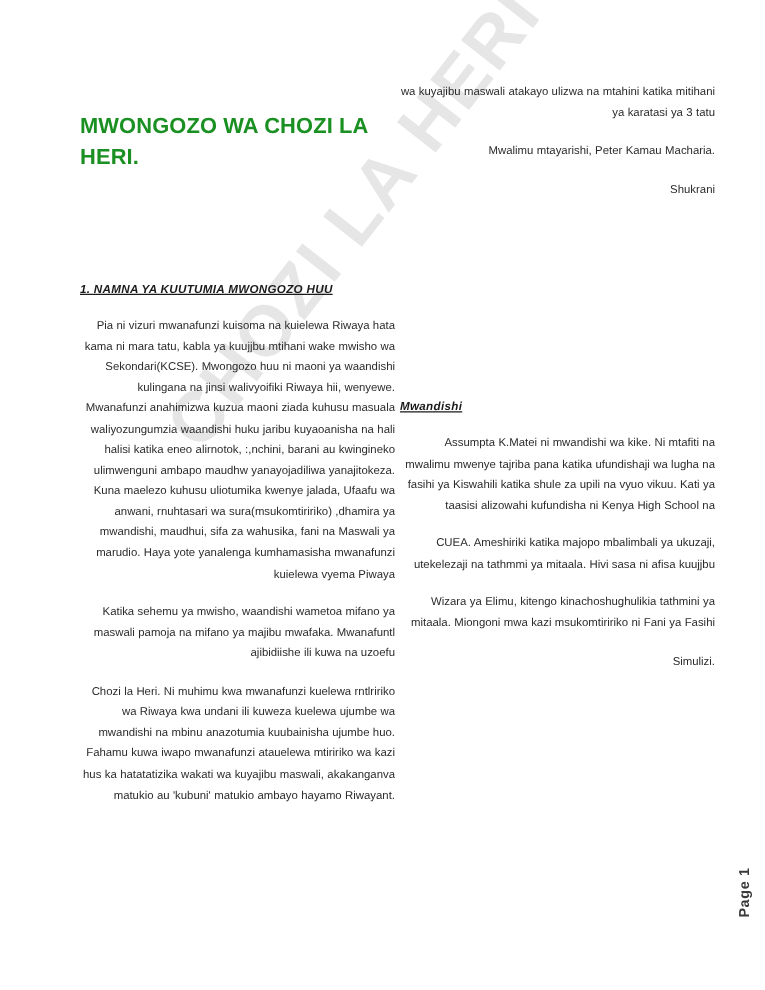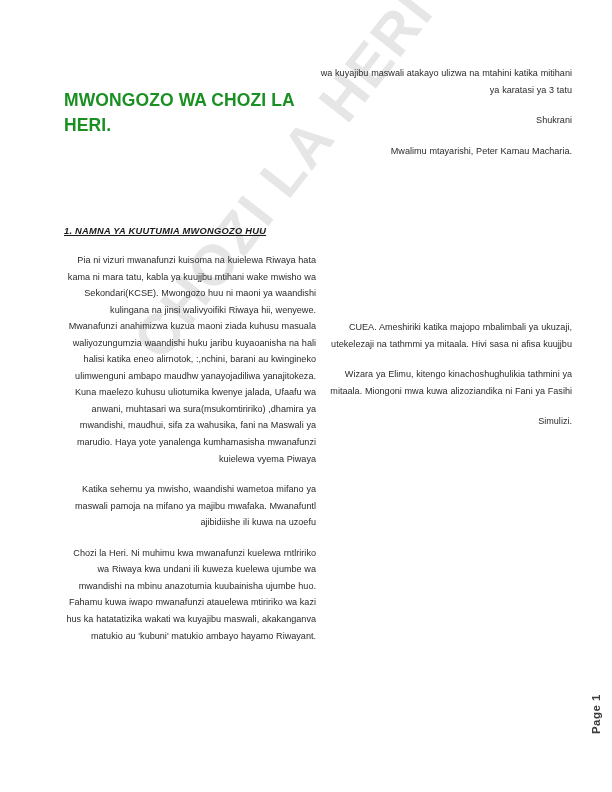--- a/index.html
+++ b/index.html
@@ -131,27 +131,29 @@
 
     <div class="column" id="col-left">
       <div class="section-heading">1. NAMNA YA KUUTUMIA MWONGOZO HUU</div>
       <p class="para">Pia ni vizuri mwanafunzi kuisoma na kuielewa Riwaya hata kama ni mara tatu, kabla ya kuujjbu mtihani wake mwisho wa Sekondari(KCSE). Mwongozo huu ni maoni ya waandishi kulingana na jinsi walivyoifiki Riwaya hii, wenyewe. Mwanafunzi anahimizwa kuzua maoni ziada kuhusu masuala waliyozungumzia waandishi huku jaribu kuyaoanisha na hali halisi katika eneo alirnotok, :,nchini, barani au kwingineko ulimwenguni ambapo maudhw yanayojadiliwa yanajitokeza. Kuna maelezo kuhusu uliotumika kwenye jalada, Ufaafu wa anwani, rnuhtasari wa sura(msukomtiririko) ,dhamira ya mwandishi, maudhui, sifa za wahusika, fani na Maswali ya marudio. Haya yote yanalenga kumhamasisha mwanafunzi kuielewa vyema Piwaya</p>
       <p class="para">Katika sehemu ya mwisho, waandishi wametoa mifano ya maswali pamoja na mifano ya majibu mwafaka. Mwanafuntl ajibidiishe ili kuwa na uzoefu</p>
       <p class="para">Chozi la Heri. Ni muhimu kwa mwanafunzi kuelewa rntlririko wa Riwaya kwa undani ili kuweza kuelewa ujumbe wa mwandishi na mbinu anazotumia kuubainisha ujumbe huo. Fahamu kuwa iwapo mwanafunzi atauelewa mtiririko wa kazi hus ka hatatatizika wakati wa kuyajibu maswali, akakanganva matukio au 'kubuni' matukio ambayo hayamo Riwayant.</p>
     </div>
 
     <div class="column" id="col-right">
       <p class="para">wa kuyajibu maswali atakayo ulizwa na mtahini katika mitihani ya karatasi ya 3 tatu</p>
+      <p class="para">Mwalimu mtayarishi, Peter Kamau Macharia.</p>
       <p class="para">Shukrani</p>
-      <p class="para">Mwalimu mtayarishi, Peter Kamau Macharia.</p>
 
       <div class="spacer-block"></div>
 
+      <div class="section-heading">Mwandishi</div>
+      <p class="para">Assumpta K.Matei ni mwandishi wa kike. Ni mtafiti na mwalimu mwenye tajriba pana katika ufundishaji wa lugha na fasihi ya Kiswahili katika shule za upili na vyuo vikuu. Kati ya taasisi alizowahi kufundisha ni Kenya High School na</p>
       <p class="para">CUEA. Ameshiriki katika majopo mbalimbali ya ukuzaji, utekelezaji na tathmmi ya mitaala. Hivi sasa ni afisa kuujjbu</p>
-      <p class="para">Wizara ya Elimu, kitengo kinachoshughulikia tathmini ya mitaala. Miongoni mwa kuwa alizoziandika ni Fani ya Fasihi</p>
+      <p class="para">Wizara ya Elimu, kitengo kinachoshughulikia tathmini ya mitaala. Miongoni mwa kazi msukomtiririko ni Fani ya Fasihi</p>
       <p class="para">Simulizi.</p>
     </div>
 
   </div>
 
   <div id="page-number">Page 1</div>
 
 </div>
 
 </body></html>

